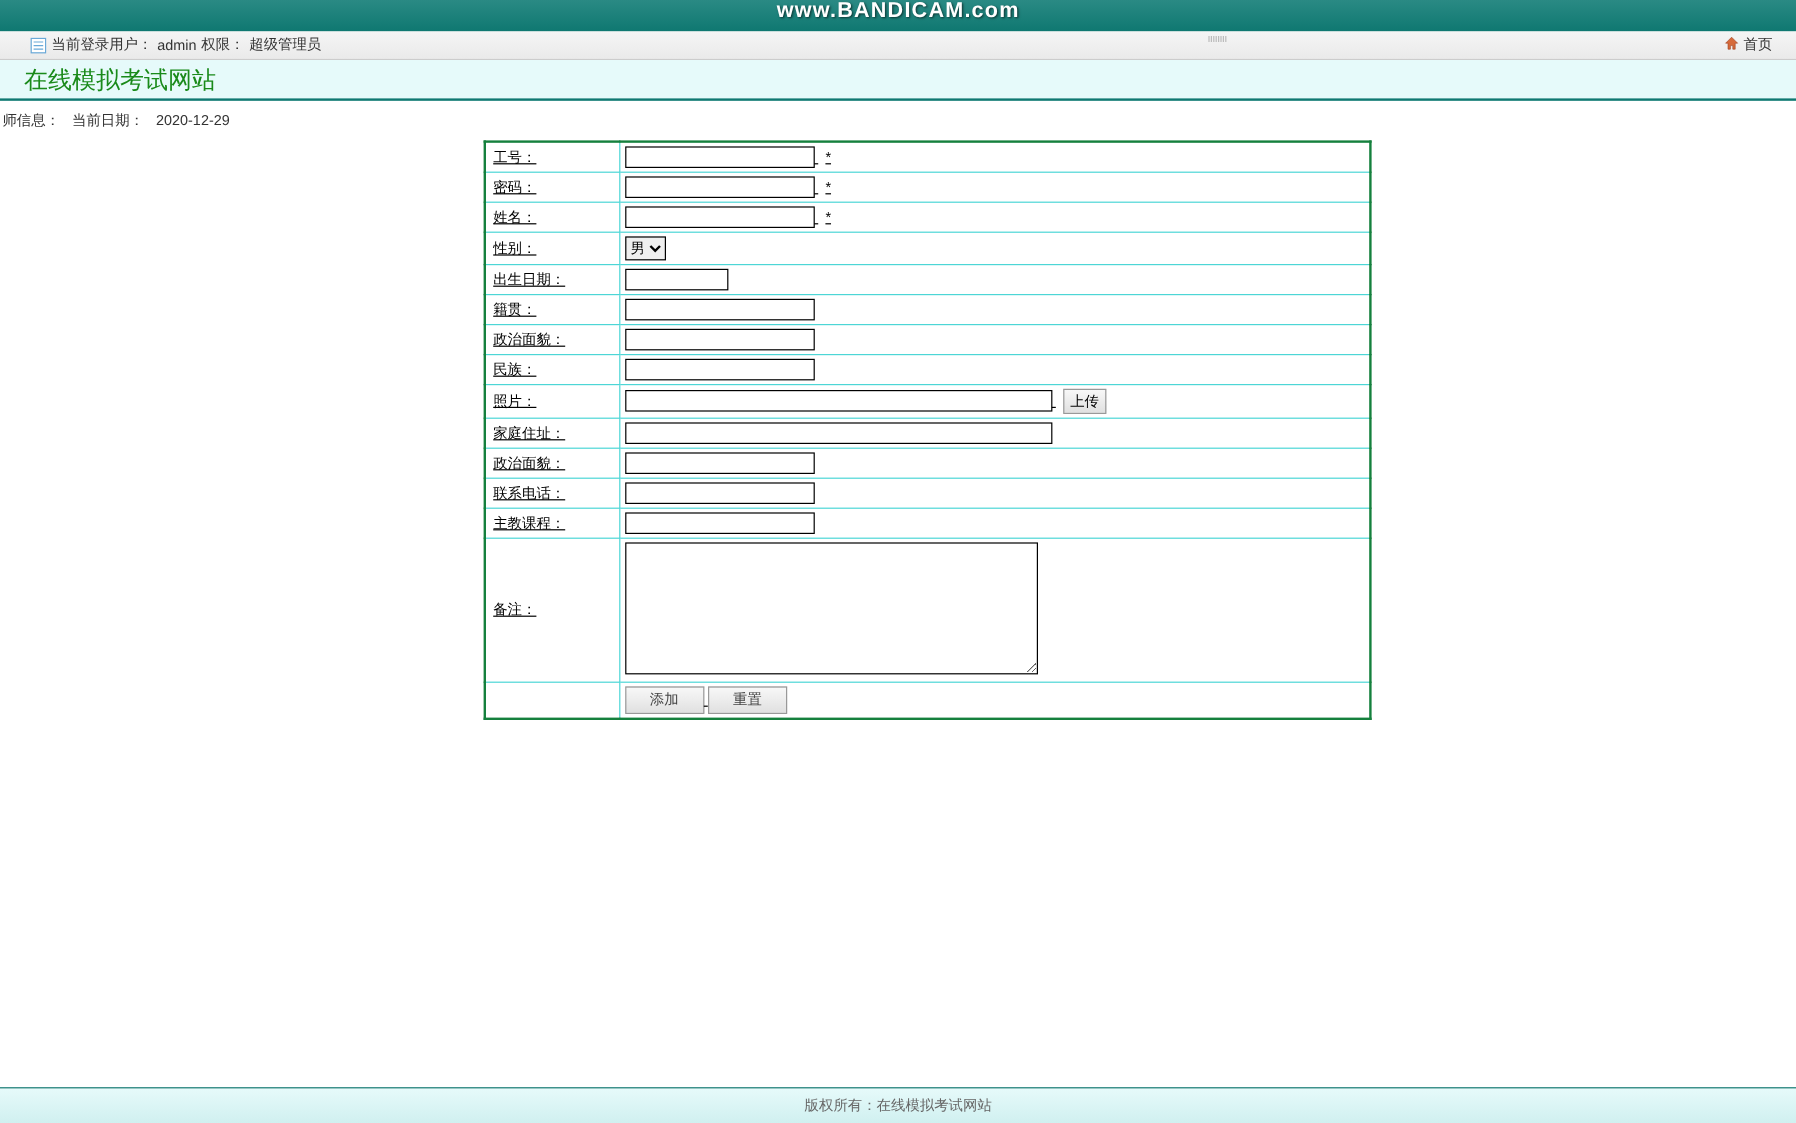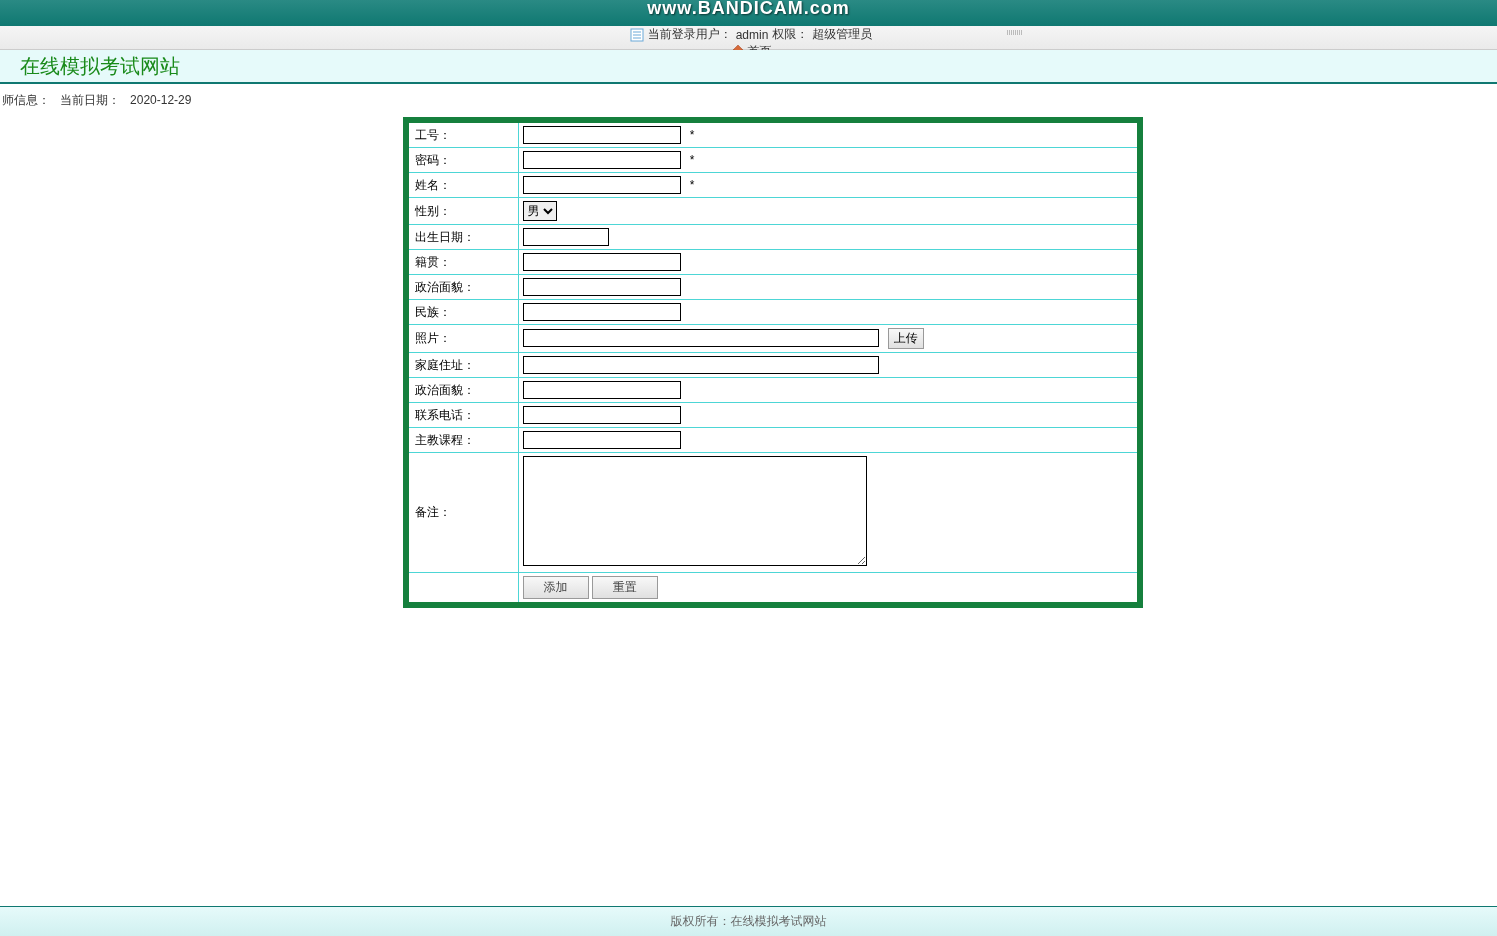--- a/index.html
+++ b/index.html
@@ -31,21 +31,20 @@
       white-space: nowrap;
     }
     .header-info-bar {
       height: 24px;
       background: linear-gradient(to bottom, #f5f5f5, #eaeaea);
       border-bottom: 1px solid #ccc;
       display: flex;
       justify-content: space-between;
       align-items: center;
       padding: 0 20px 0 25px;
-      flex-direction: column;
     }
     .user-info {
       display: flex;
       align-items: center;
       gap: 4px;
       color: #333;
     }
     .page-icon {
       width: 14px;
       height: 14px;
@@ -96,21 +95,22 @@
       font-size: 12px;
     }
     .form-container {
       margin: 0 auto;
       width: 740px;
       margin-left: 403px;
     }
     .form-table {
       width: 100%;
       border-collapse: collapse;
-      border: 6px solid #15803d;
+      border: 2px solid #15803d;
+      text-decoration: underline;
     }
     .form-table td {
       border: 1px solid #4dd6d6;
       padding: 3px 5px;
       vertical-align: middle;
       height: 24px;
     }
     .form-table td.label-cell {
       width: 112px;
       background: #fff;

